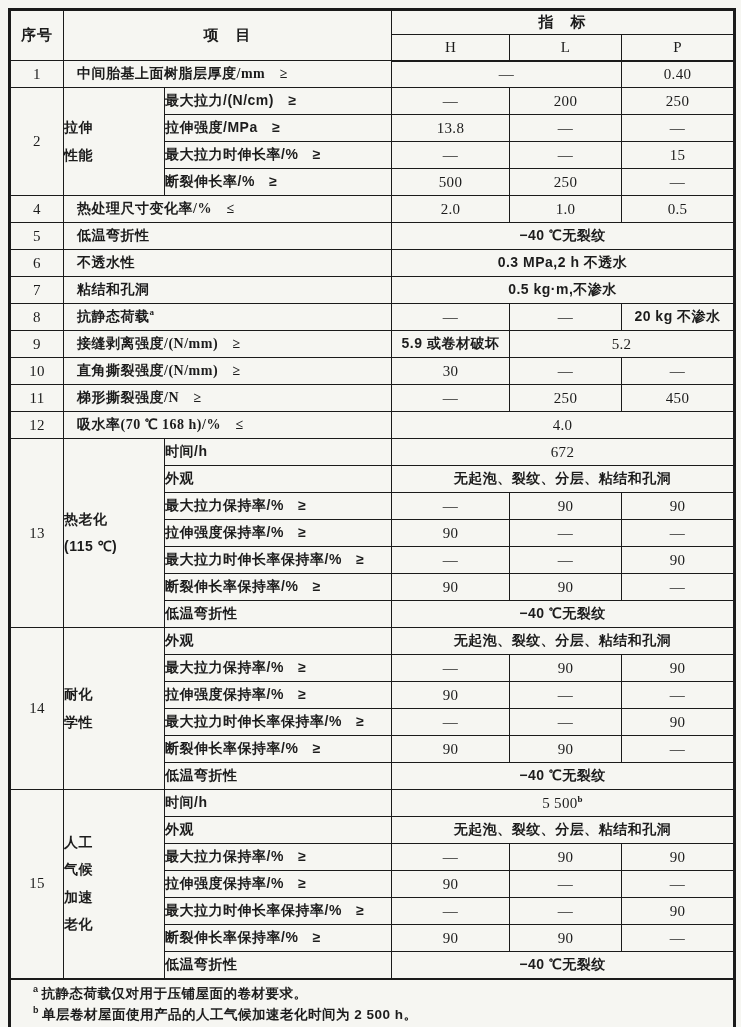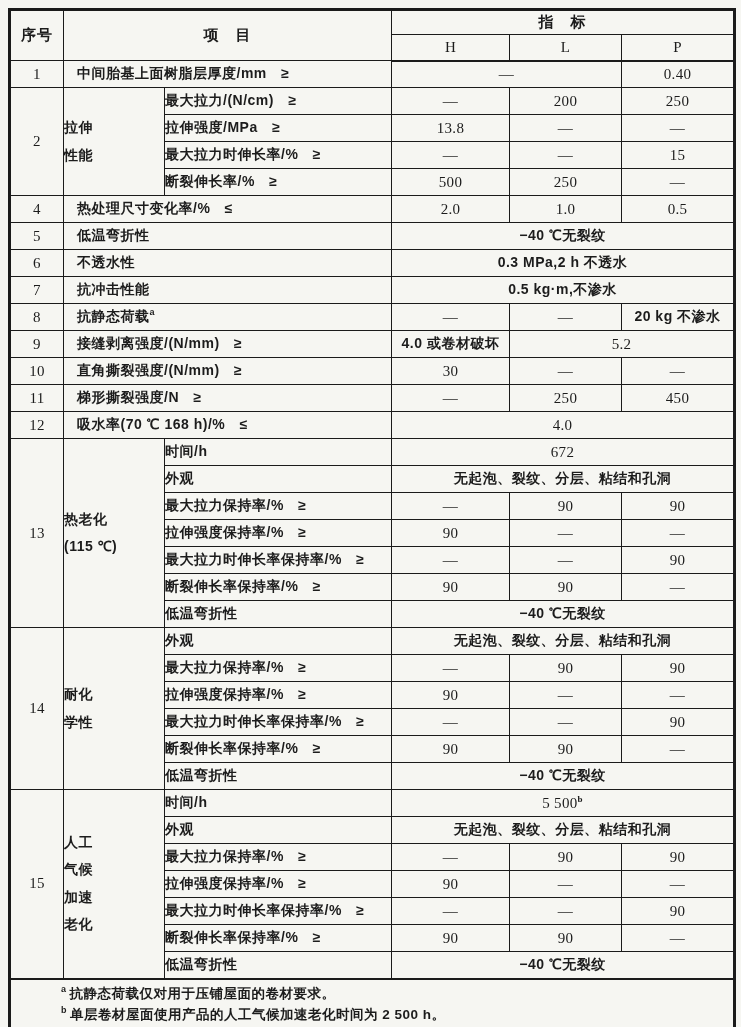--- a/index.html
+++ b/index.html
@@ -46,21 +46,21 @@
     font-family: "Liberation Serif", serif;
     font-size: 15px;
     font-weight: 400;
     letter-spacing: 0.3px;
   }
   .c { text-align: center; }
   .item {
     text-align: left;
     padding-right: 4px;
   }
-  .item.wide { padding-left: 13px; }
+  .item.wide { padding-left: 13px; font-family: Liberation Serif, serif; }
   .hdr {
     font-size: 15px;
     letter-spacing: 1px;
   }
   .cat span {
     display: block;
     text-align: left;
     line-height: 1.95;
   }
   sup {
@@ -72,21 +72,20 @@
     border-top: 2.5px solid #1b1b1b;
     padding: 3px 6px 3px 22px;
     vertical-align: top;
   }
   .fn-line {
     font-weight: 700;
     font-size: 13.5px;
     line-height: 21px;
     letter-spacing: 0.5px;
     text-align: left;
-    margin-left: 28px;
   }
   .fn-line sup { margin-right: 3px; }
 </style>
 </head>
 <body>
 
 <div class="page">
   <table class="spec">
     <colgroup>
       <col style="width:54px">
@@ -162,36 +161,36 @@
       </tr>
 
       <tr>
         <td class="val c">6</td>
         <td class="cn item wide" colspan="2">不透水性</td>
         <td class="cn c" colspan="3">0.3 MPa,2 h 不透水</td>
       </tr>
 
       <tr>
         <td class="val c">7</td>
-        <td class="cn item wide" colspan="2">抗冲击性能</td>
+        <td class="cn item wide" colspan="2">粘结和孔洞</td>
         <td class="cn c" colspan="3">0.5 kg·m,不渗水</td>
       </tr>
 
       <tr>
         <td class="val c">8</td>
         <td class="cn item wide" colspan="2"><span>抗静态荷载</span><sup>a</sup></td>
         <td class="val c">—</td>
         <td class="val c">—</td>
         <td class="cn c">20 kg 不渗水</td>
       </tr>
 
       <tr>
         <td class="val c">9</td>
         <td class="cn item wide" colspan="2">接缝剥离强度/(N/mm)　≥</td>
-        <td class="cn c">4.0 或卷材破坏</td>
+        <td class="cn c">5.9 或卷材破坏</td>
         <td class="val c" colspan="2">5.2</td>
       </tr>
 
       <tr>
         <td class="val c">10</td>
         <td class="cn item wide" colspan="2">直角撕裂强度/(N/mm)　≥</td>
         <td class="val c">30</td>
         <td class="val c">—</td>
         <td class="val c">—</td>
       </tr>

